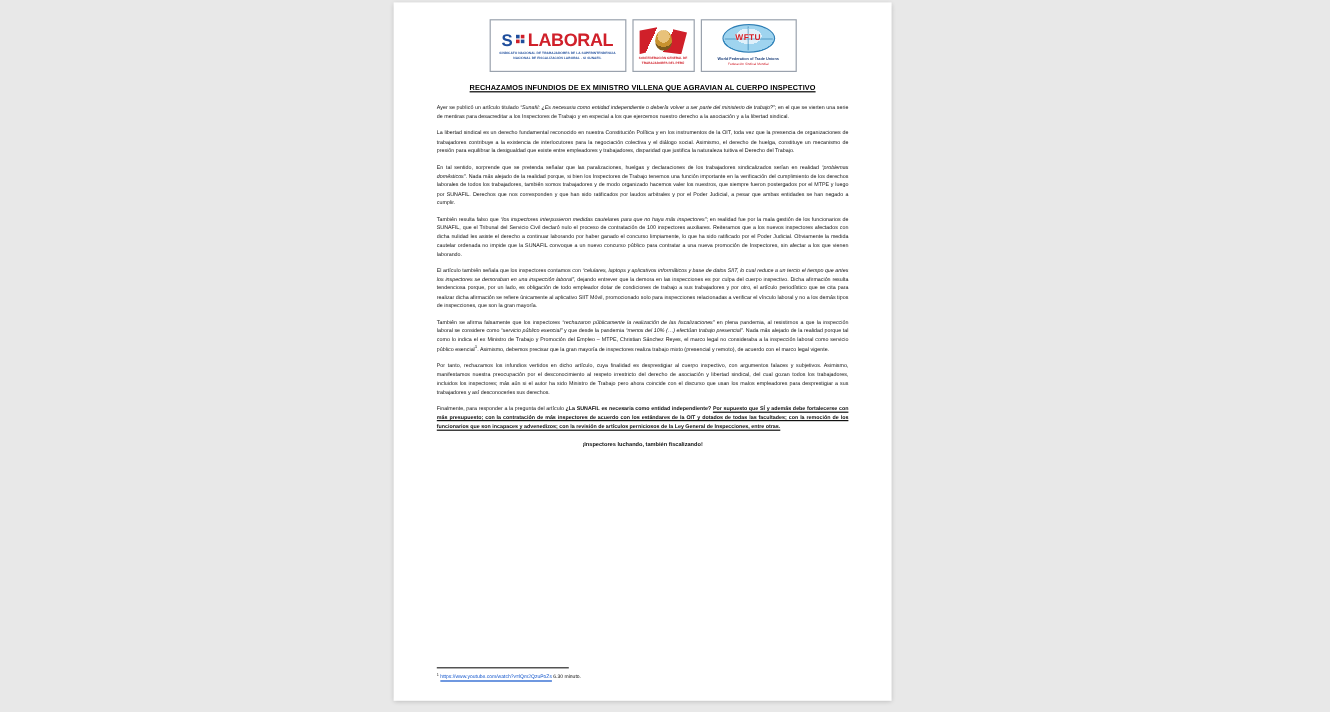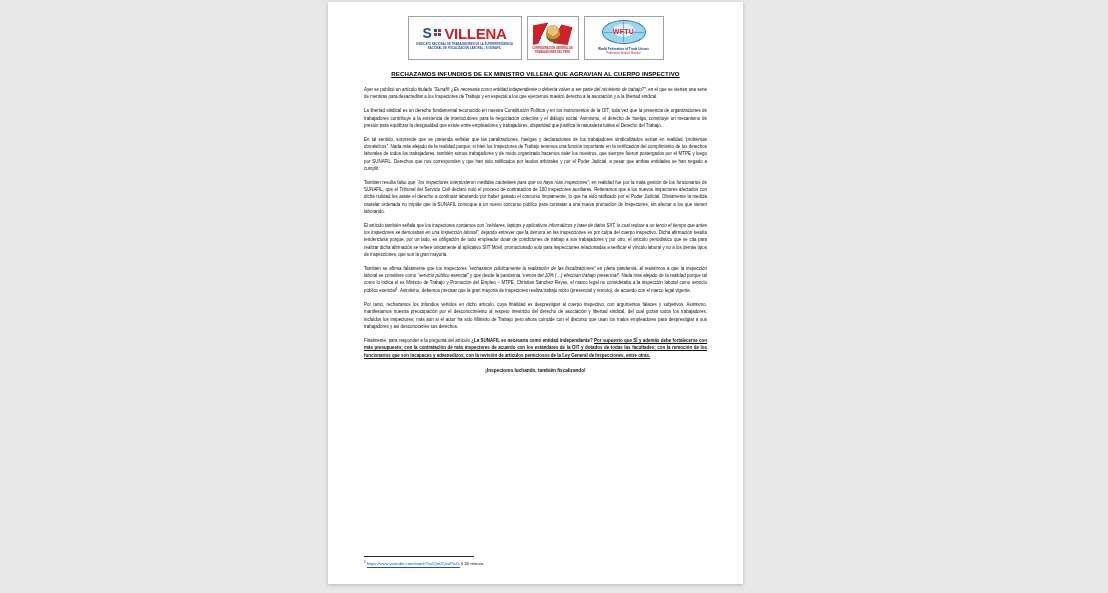--- a/index.html
+++ b/index.html
@@ -257,21 +257,21 @@
 
         <div class="logo-box logo-sunafil">
           <div class="sunafil-top">
             <span class="sunafil-mark">S</span>
             <span class="sunafil-grid">
               <i></i>
                 <i class="red"></i>
                 <i class="red"></i>
                 <i></i>
             </span>
-            <span class="sunafil-word">VILLENA</span>
+            <span class="sunafil-word">LABORAL</span>
           </div>
           <div class="sunafil-sub">SINDICATO NACIONAL DE TRABAJADORES DE LA SUPERINTENDENCIA NACIONAL DE FISCALIZACIÓN LABORAL - SI SUNAFIL</div>
         </div>
 
         <div class="logo-box logo-cgtp">
           <div class="cgtp-art">
             <span class="cgtp-flag"></span>
             <span class="cgtp-emblem"></span>
           </div>
           <div class="cgtp-caption">CONFEDERACIÓN GENERAL DE TRABAJADORES DEL PERÚ</div>

